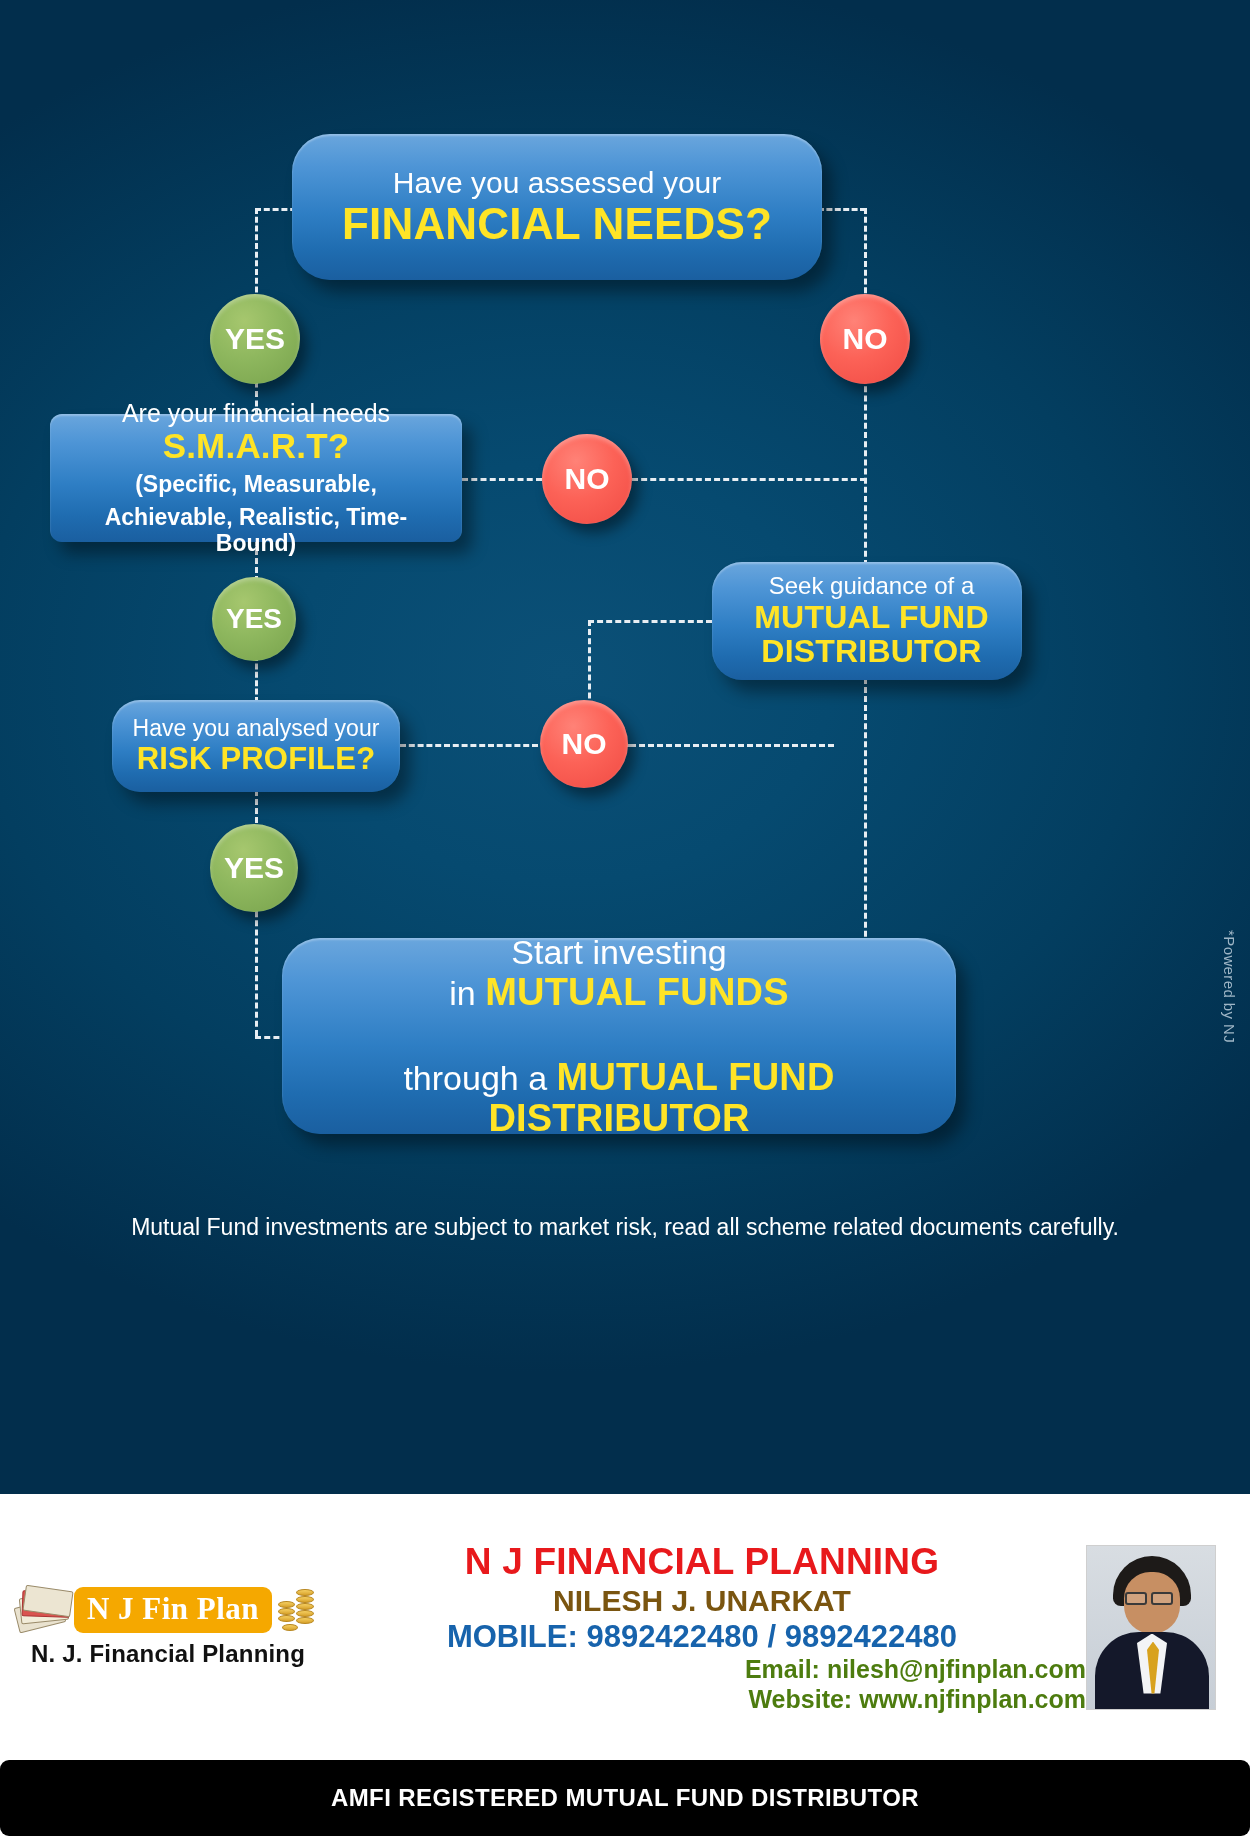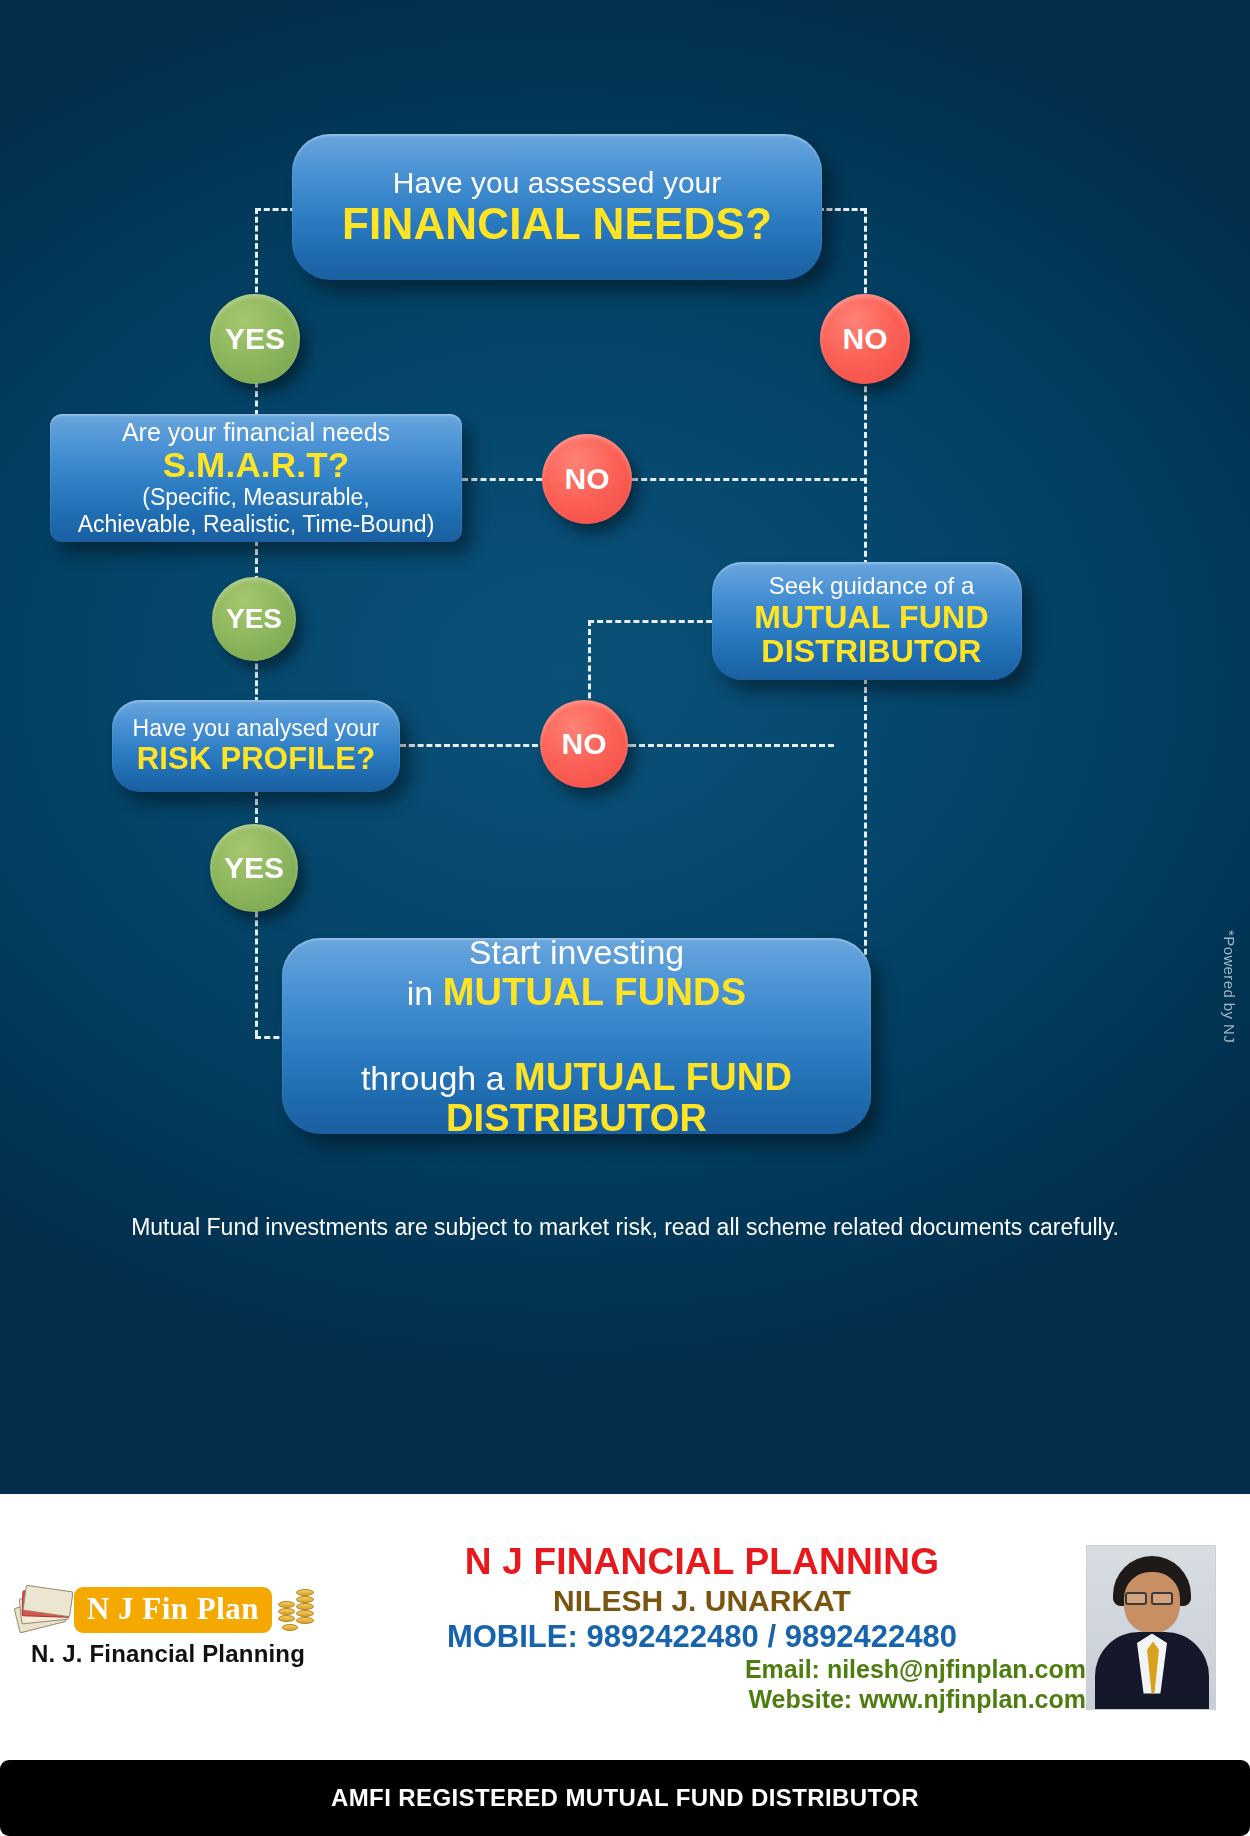--- a/index.html
+++ b/index.html
@@ -42,21 +42,21 @@
     background: linear-gradient(180deg, #6aa6dd 0%, #4e95d6 22%, #2e7ec4 55%, #1f6cb0 80%, #1a5fa0 100%);
     box-shadow: 10px 12px 16px rgba(0,0,0,0.38), inset 0 2px 2px rgba(255,255,255,0.28);
     display: flex; flex-direction: column;
     align-items: center; justify-content: center;
     text-align: center;
     color: #ffffff;
     padding: 10px 18px;
   }
   .box .light { font-size: 30px; font-weight: 400; line-height: 1.12; }
   .box .bold  { font-size: 40px; font-weight: 700; color: #ffe426; line-height: 1.08; letter-spacing: .2px; }
-  .box .small { font-size: 26px; font-weight: 400; line-height: 1.16; }
+  .box .small { font-size: 26px; font-weight: 700; line-height: 1.16; margin-top: 6px; }
 
   
   .circle {
     position: absolute;
     z-index: 4;
     border-radius: 50%;
     display: flex; align-items: center; justify-content: center;
     font-weight: 700; color: #ffffff;
     box-shadow: 7px 9px 13px rgba(0,0,0,0.42), inset 0 3px 4px rgba(255,255,255,0.30);
   }
@@ -215,21 +215,21 @@
       <span class="light" style="font-size:23px;">Have you analysed your</span>
       <span class="bold" style="font-size:31px;">RISK PROFILE?</span>
     </div>
 
     <div class="box" style="left:712px; top:562px; width:310px; height:118px; border-radius:30px;padding-left:27px;">
       <span class="light" style="font-size:24px;">Seek guidance of a</span>
       <span class="bold" style="font-size:32px;">MUTUAL FUND</span>
       <span class="bold" style="font-size:32px;">DISTRIBUTOR</span>
     </div>
 
-    <div class="box" style="left:282px; top:938px; width:589px; height:196px;">
+    <div class="box" style="left:282px; top:938px; width:674px; height:196px;">
       <span class="light" style="font-size:34px;">Start investing</span>
       <span style="line-height:1.1;">
         <span class="light" style="font-size:34px;">in </span><span class="bold" style="font-size:38px;">MUTUAL FUNDS</span>
       </span>
       <span style="line-height:1.1;margin-top:44px;">
         <span class="light" style="font-size:34px;">through a </span><span class="bold" style="font-size:38px;">MUTUAL FUND</span>
       </span>
       <span class="bold" style="font-size:38px;">DISTRIBUTOR</span>
     </div>
 

